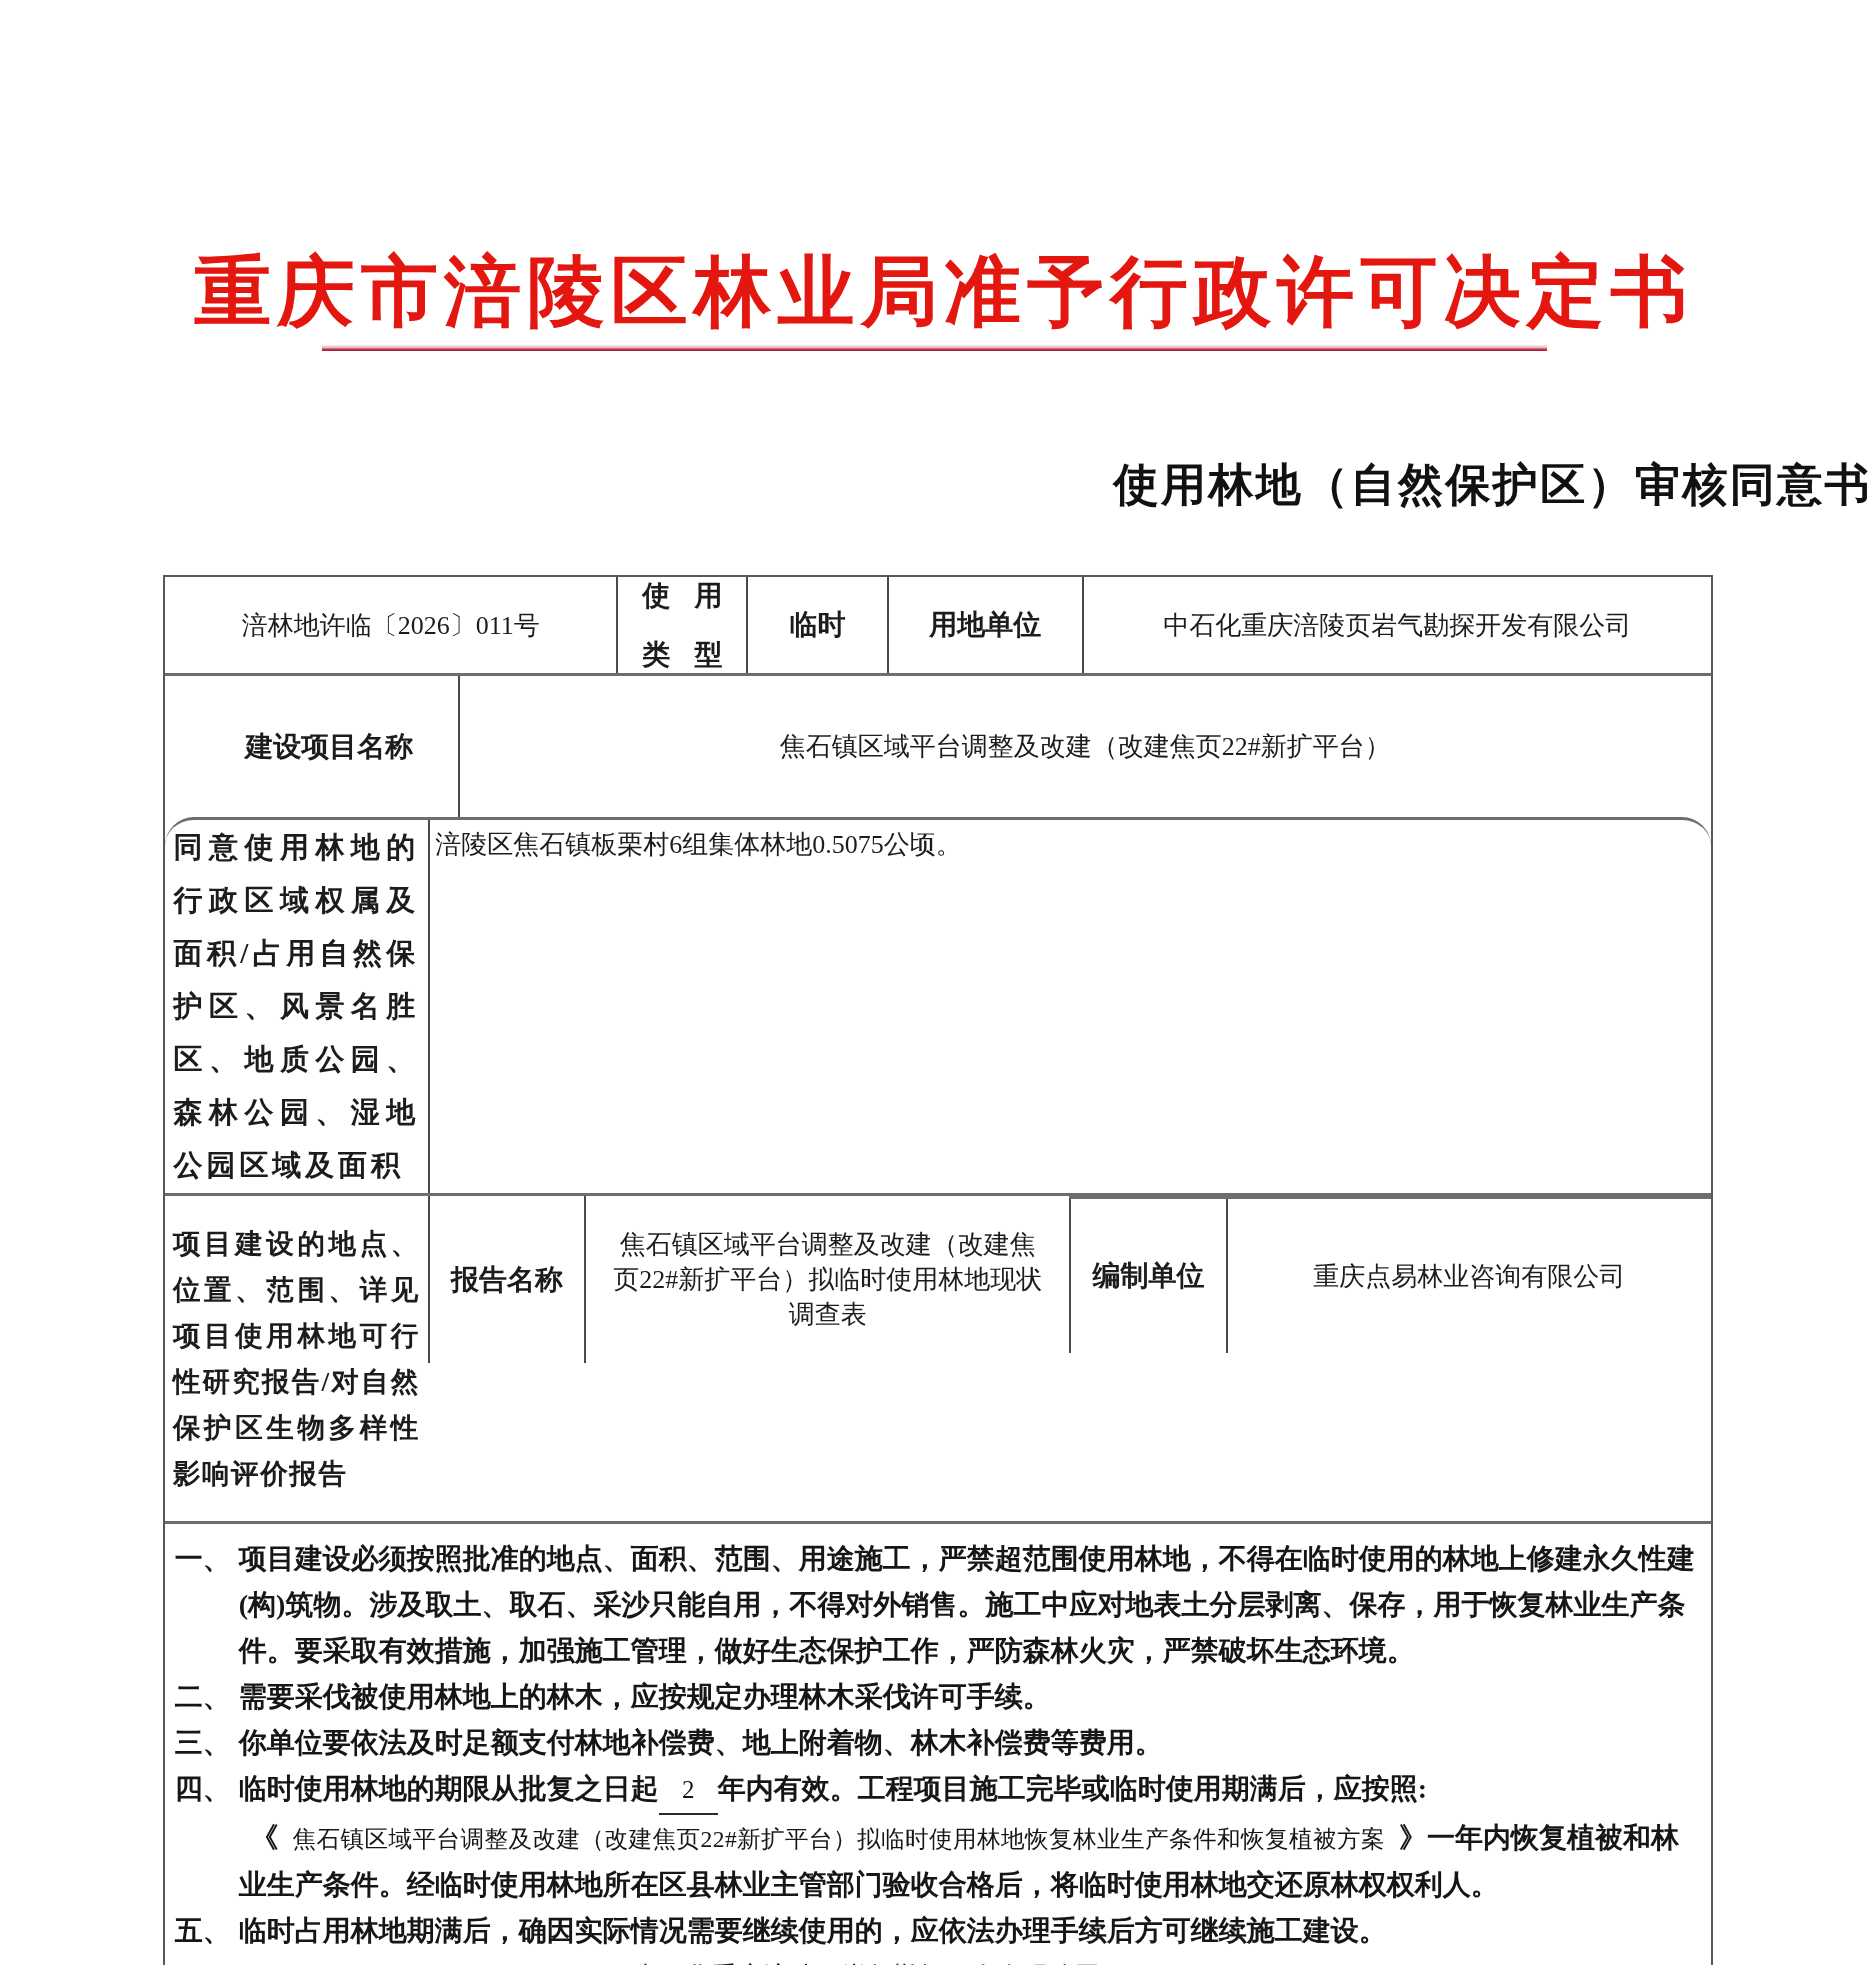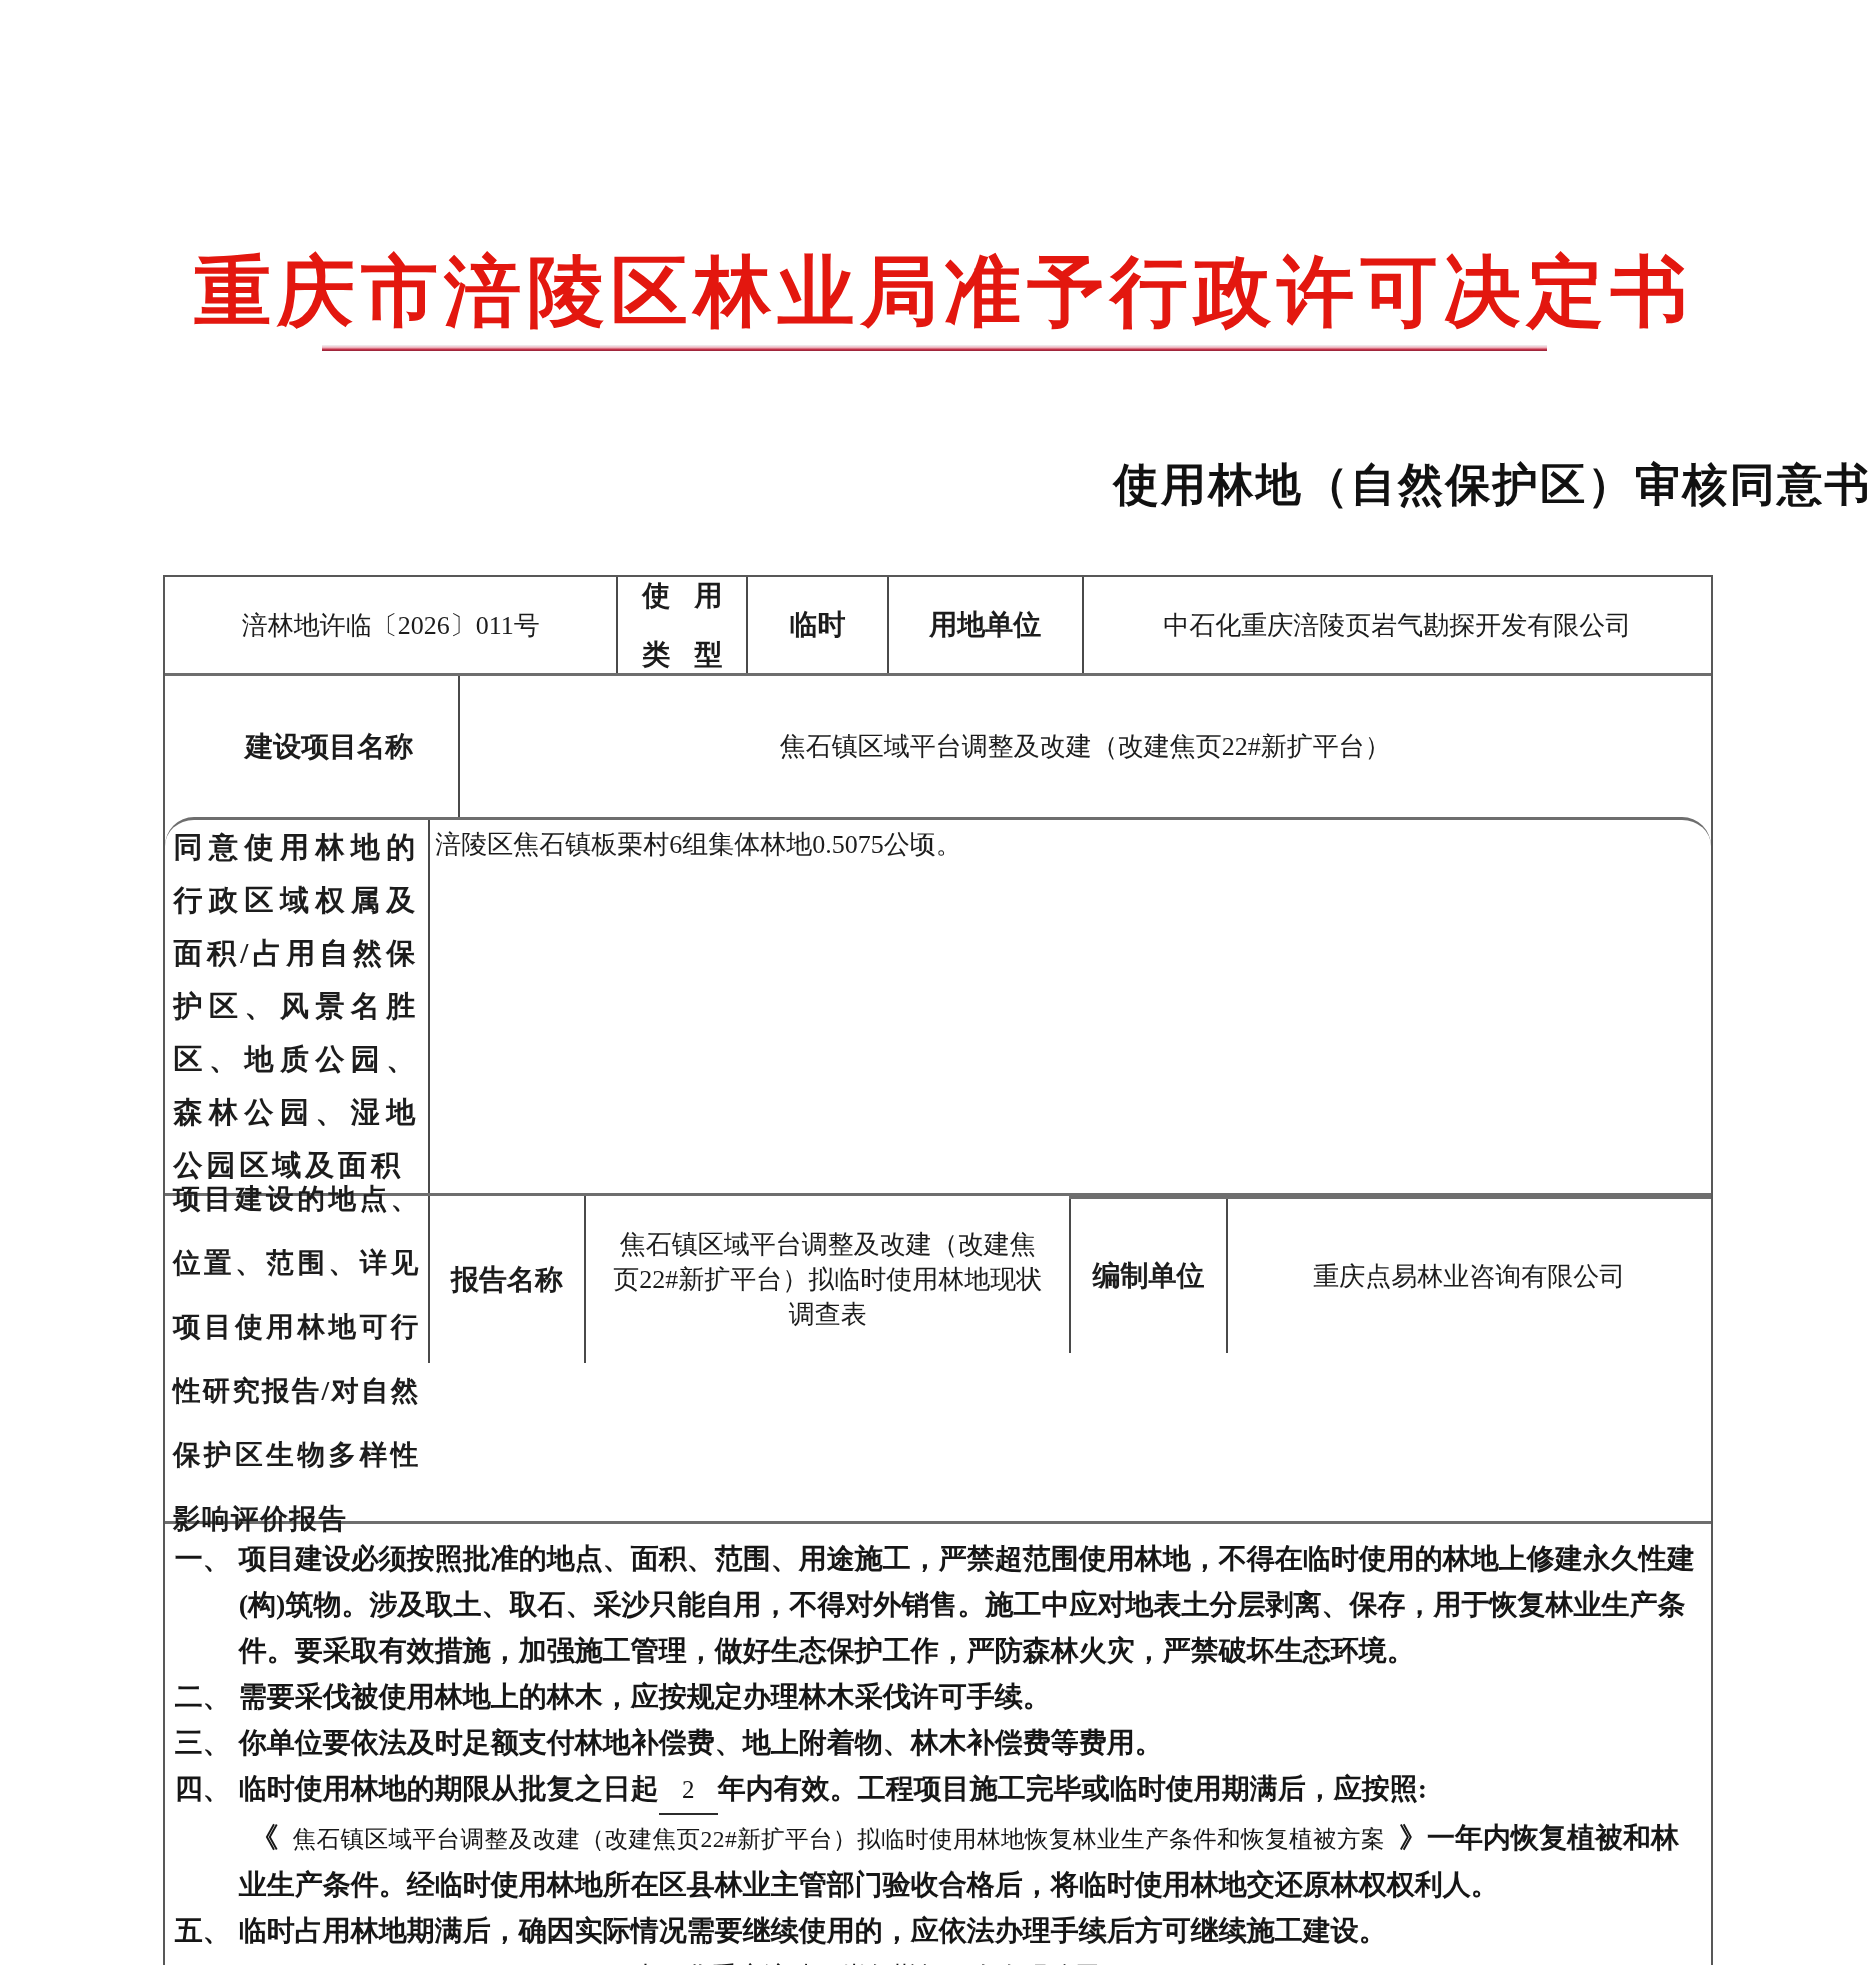--- a/index.html
+++ b/index.html
@@ -53,21 +53,21 @@
     font-size:29px; line-height:53px; text-align:justify;
     letter-spacing:3.9px; align-items:center; padding:0 8.6px;
   }
   .row-c .content-col {
     align-items:flex-start; justify-content:flex-start;
     padding:7px 7.9px 0 5.5px;
   }
   
   .row-d { height:328px; }
   .row-d .label-col {
-    font-size:27.5px; line-height:64px; text-align:justify;
+    font-size:27.5px; line-height:46px; text-align:justify;
     letter-spacing:1.6px; padding:2.4px 7.9px;
   }
   .d-inner { width:83.0%; display:flex; flex-direction:row; }
   .d-sub { display:flex; width:100%; }
   .d-sub + .d-sub { border-top:3.5px solid #6e6e6e; }
   .d-sub .rep-lbl { width:24.34%; border-left:2px solid #4a4a4a; display:flex; align-items:center; justify-content:center; }
   .d-sub .rep-val { width:75.66%; border-left:2px solid #4a4a4a; display:flex; align-items:center; justify-content:center; padding:0 24px; text-align:center; }
   .d-sub1 { height:167px; }
   .d-sub2 { height:157px; }
   

